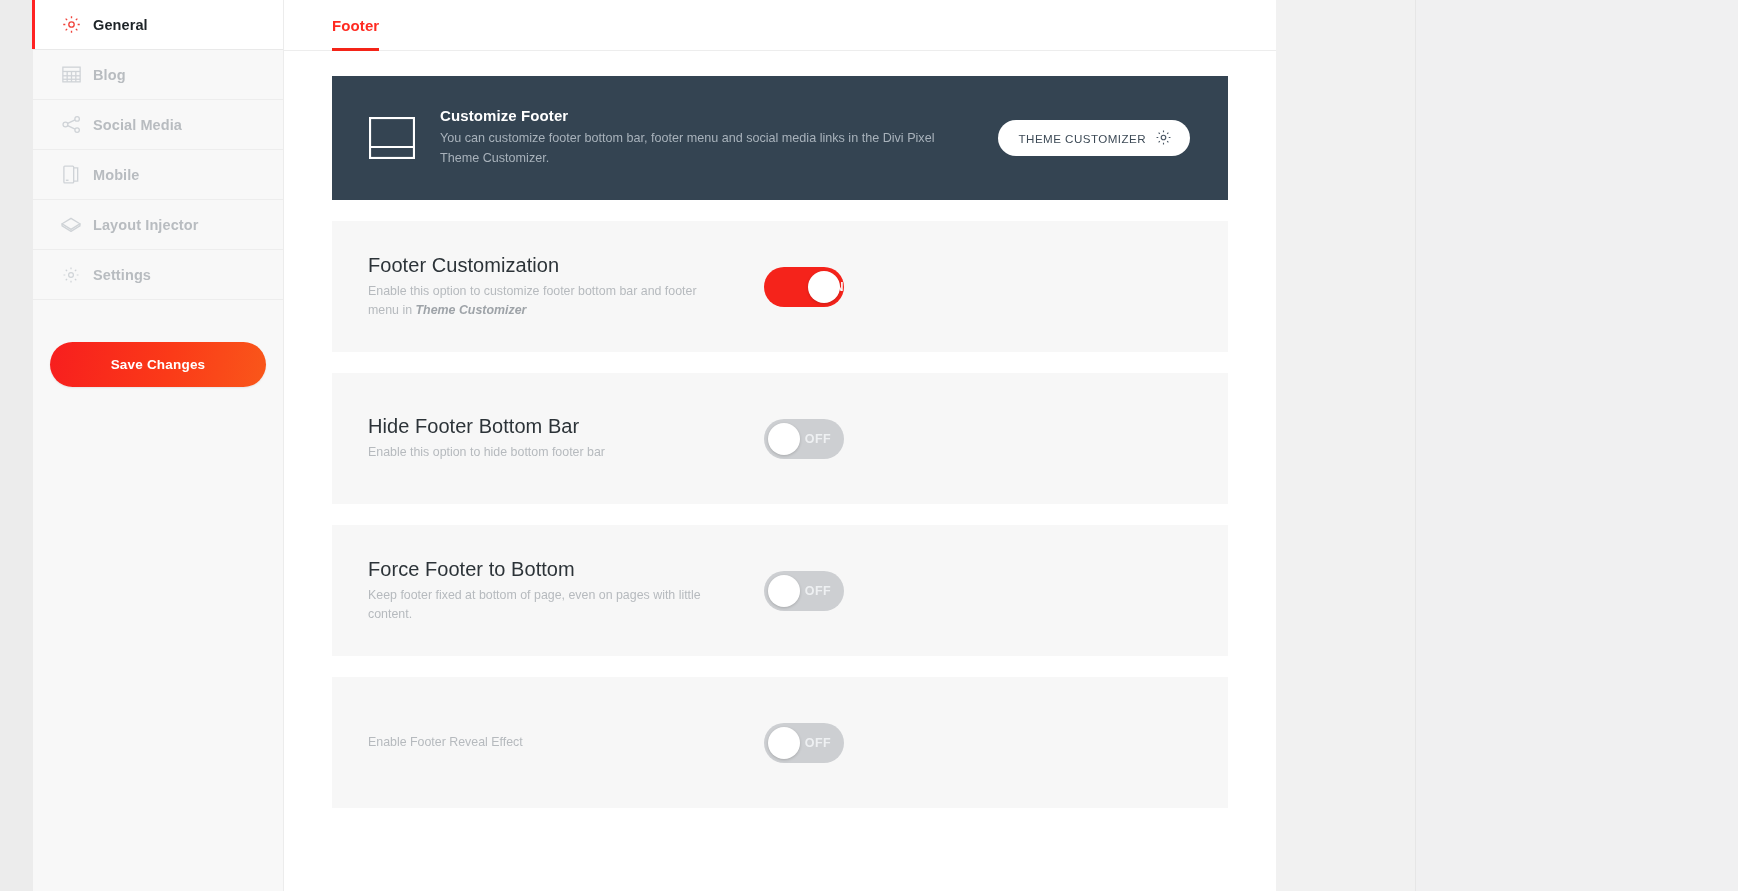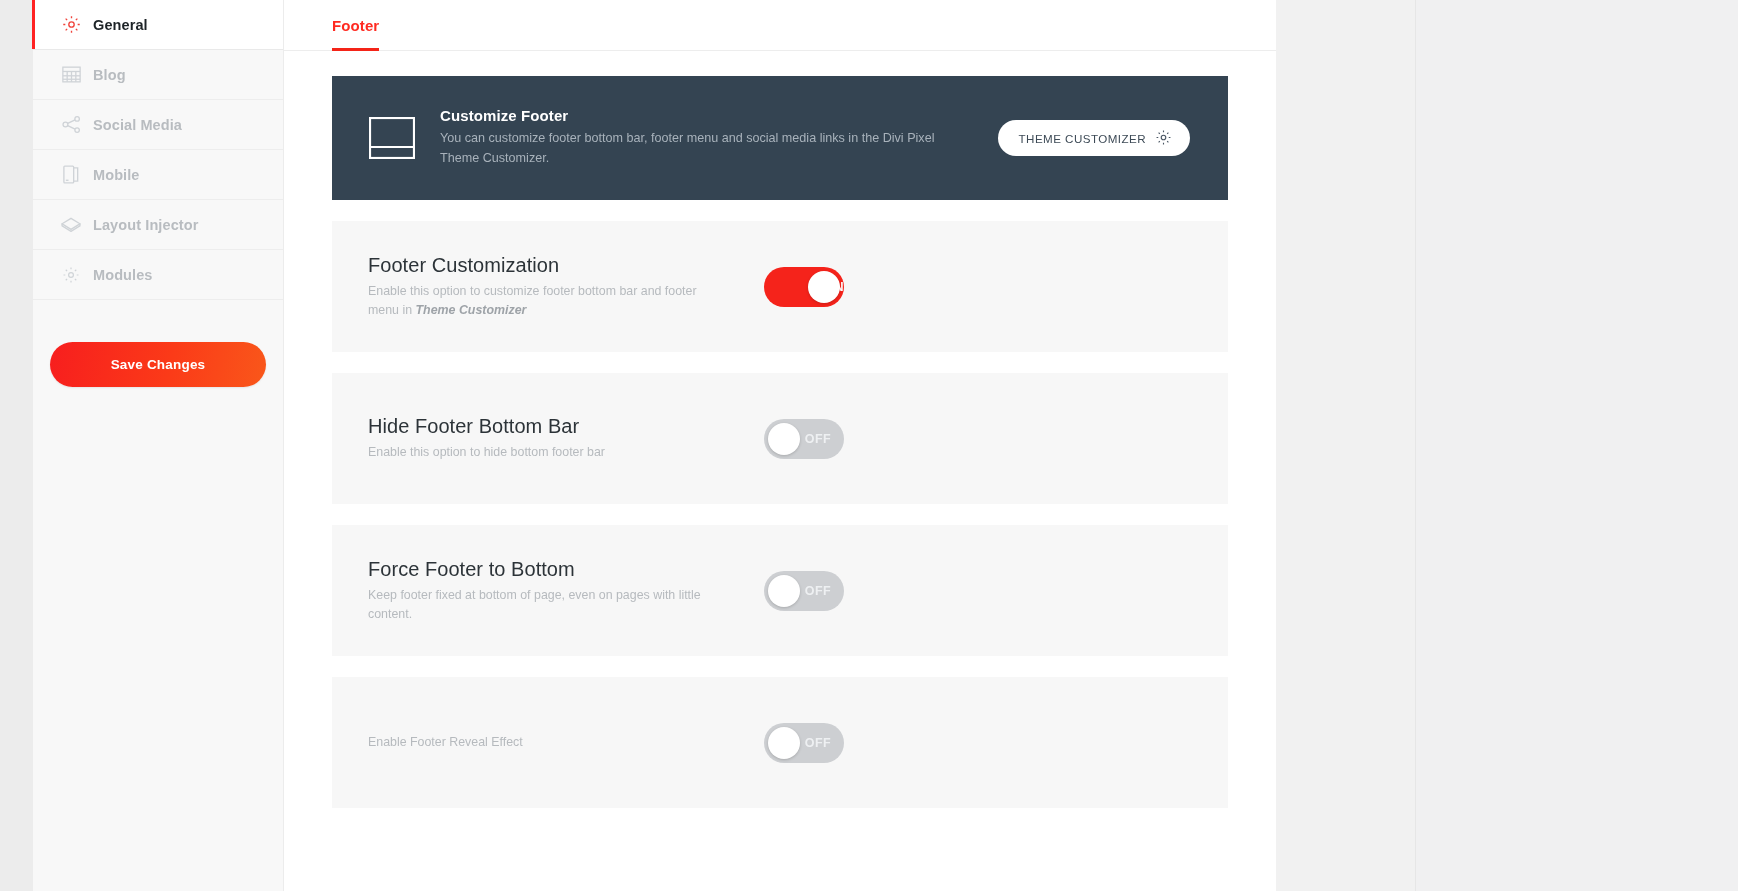--- a/index.html
+++ b/index.html
@@ -271,21 +271,21 @@
           </span>
           <span class="lbl">Layout Injector</span>
         </div>
         <div class="side-item">
           <span class="ico">
             <svg width="18" height="18" viewBox="0 0 24 24" fill="none" stroke="#cfd3d7" stroke-width="1.6">
               <circle cx="12" cy="12" r="3.2"></circle>
               <path d="M12 2v2.4M12 19.6v2.4M2 12h2.4M19.6 12h2.4M5 5l1.8 1.8M17.2 17.2 19 19M19 5l-1.8 1.8M6.8 17.2 5 19"></path>
             </svg>
           </span>
-          <span class="lbl">Modules</span>
+          <span class="lbl">Settings</span>
         </div>
       </div>
     <div class="save-wrap">
       <button class="save-btn">Save Changes</button>
     </div>
   </div>
 
   <div class="main">
 
     <div class="tabs">

